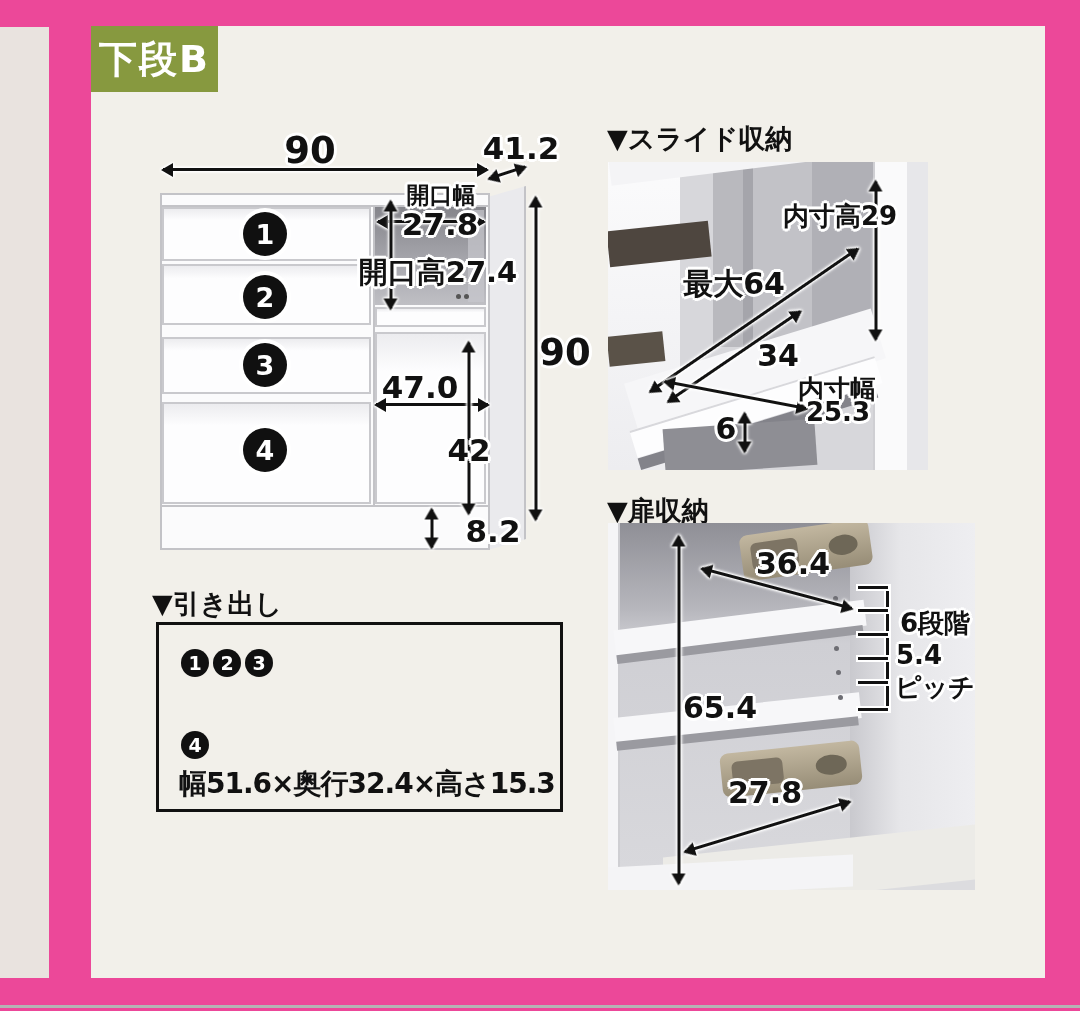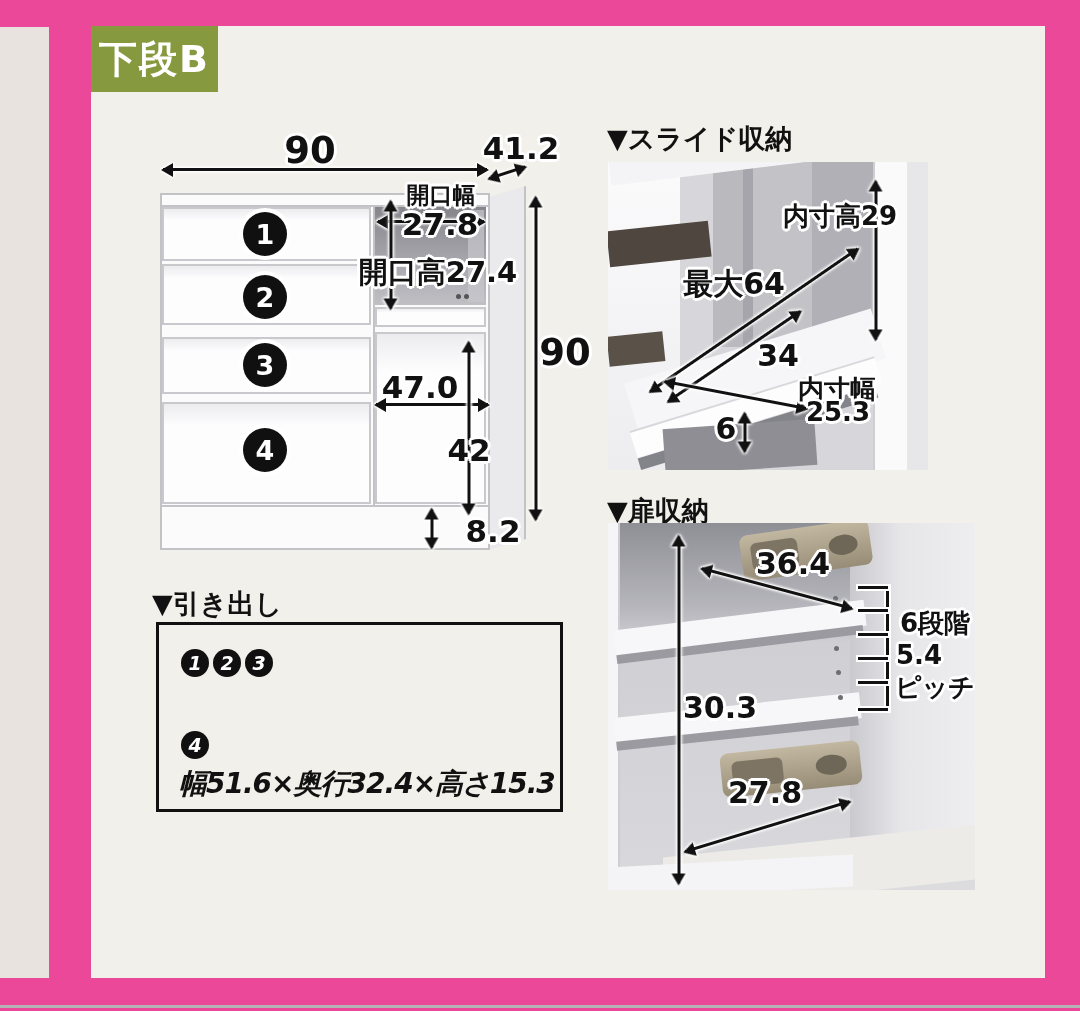--- a/index.html
+++ b/index.html
@@ -41,21 +41,21 @@
     transform:translate(-50%,-50%); }
   .mini-badge { display:inline-flex; width:28px; height:28px; border-radius:50%;
     background:#101010; color:#fff; align-items:center; justify-content:center;
     font-size:19px; font-weight:700; margin-right:4px; }
 
   
   .cab-line { position:absolute; background:#c3c3c7; }
   .cab-face { position:absolute; background:#fbfbfc; border:2px solid #c3c3c7; }
   .drawer { position:absolute; background:linear-gradient(#ececef,#fdfdfe 22%); border:2px solid #c9c9cd; }
 
-  .spec-box { left:156px; top:622px; width:407px; height:190px; border:3px solid #111;font-style:italic; }
+  .spec-box { left:156px; top:622px; width:407px; height:190px; border:3px solid #111; }
   .spec-text { position:absolute; font-size:28px; font-weight:700; white-space:nowrap; letter-spacing:-1px; }
 
   .photo { position:absolute; overflow:hidden; }
   .tickline { position:absolute; background:#111; box-shadow:0 0 0 2px #fff; }
   .pindot { position:absolute; width:5px; height:5px; border-radius:50%; background:#6d6d73; }
   .hinge { position:absolute; background:linear-gradient(#c2b7a0,#978d77); border-radius:8px; }
   .hinge::before { content:""; position:absolute; left:8%; top:20%; width:36%; height:60%;
     background:#7d7464; border-radius:6px; }
   .hinge::after { content:""; position:absolute; right:10%; top:28%; width:22%; height:44%;
     background:#6e6757; border-radius:50%; }
@@ -202,21 +202,21 @@
     <div class="tickline" style="left:250px; top:110px; width:30px; height:3px;"></div>
     <div class="tickline" style="left:250px; top:134px; width:30px; height:3px;"></div>
     <div class="tickline" style="left:250px; top:158px; width:30px; height:3px;"></div>
     <div class="tickline" style="left:250px; top:185px; width:30px; height:3px;"></div>
 
     <div class="arrow" style="left:71px; top:12px; width:347px; transform:rotate(90deg);"></div>
     <div class="arrow" style="left:94px; top:44px; width:155px; transform:rotate(14.9deg);"></div>
     <div class="arrow" style="left:77px; top:327px; width:172px; transform:rotate(-16.9deg);"></div>
 
     <div class="dim" style="left:185px; top:41px; font-size:30px;">36.4</div>
-    <div class="dim" style="left:112px; top:185px; font-size:30px;">30.3</div>
+    <div class="dim" style="left:112px; top:185px; font-size:30px;">65.4</div>
     <div class="dim" style="left:157px; top:270px; font-size:30px;">27.8</div>
     <div class="dim" style="left:327px; top:100px; font-size:26px;">6段階</div>
     <div class="dim" style="left:311px; top:132px; font-size:26px;">5.4</div>
     <div class="dim" style="left:327px; top:164px; font-size:26px;">ピッチ</div>
   </div>
 
   <div class="sec-title" style="left:152px; top:586px;">▼引き出し</div>
 
   <div class="abs spec-box">
     <div class="abs" style="left:22px; top:24px;">

